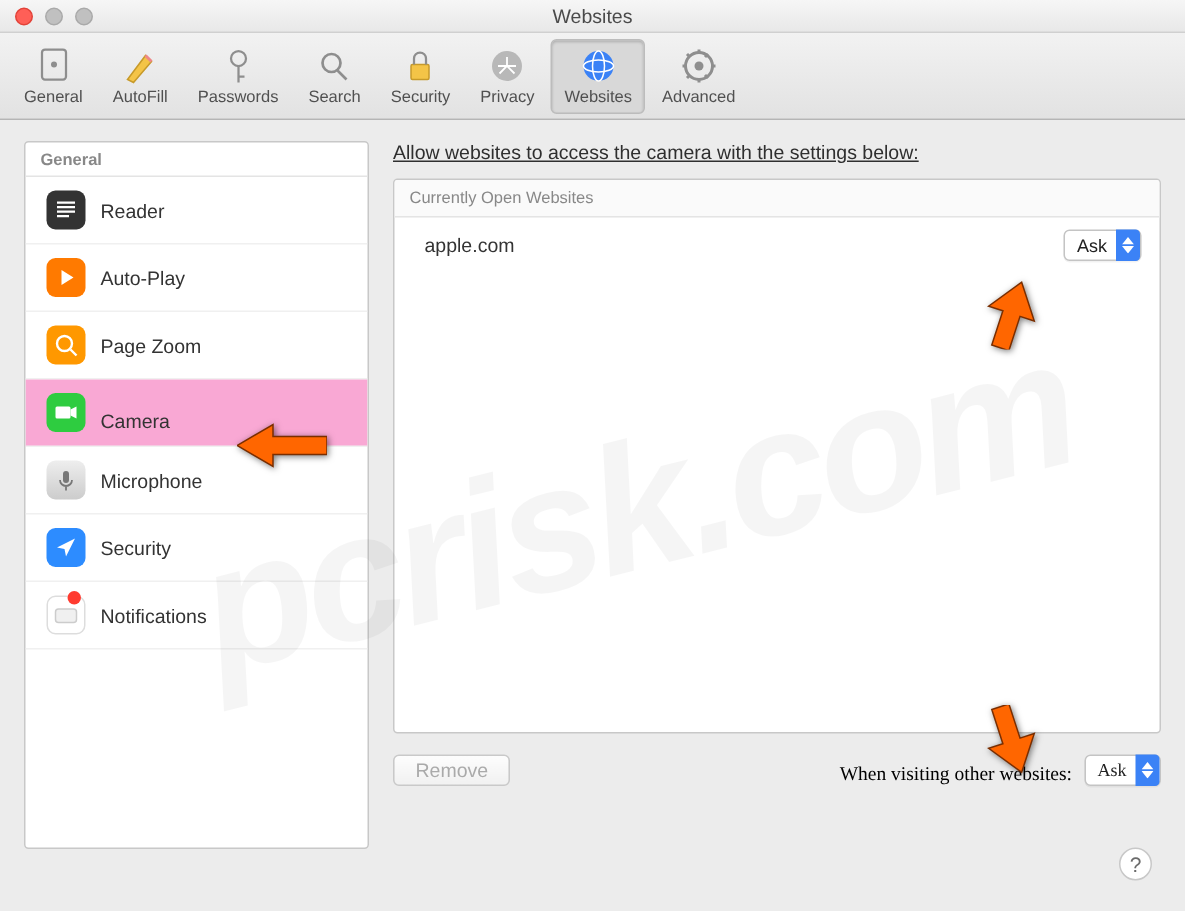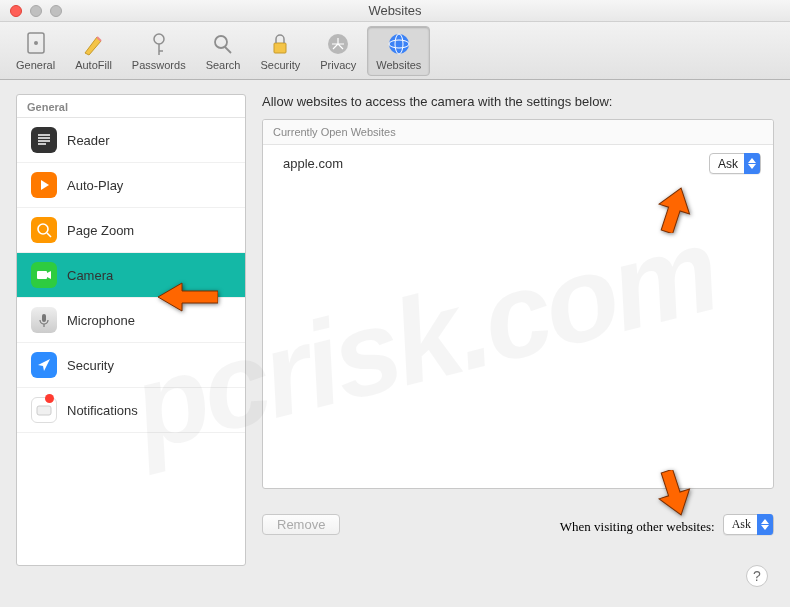--- a/index.html
+++ b/index.html
@@ -64,32 +64,32 @@
   font-size: 11px; color: #888; padding: 6px 10px 4px;
   border-bottom: 1px solid #e4e4e4;
   font-weight: 600;
 }
 .side-item {
   display: flex; align-items: center; gap: 10px;
   padding: 9px 14px; cursor: pointer;
   border-bottom: 1px solid #f0f0f0;
   position: relative;
 }
-.side-item.selected { background: #14b8a6; }
+.side-item.selected { background: #f9a8d4; align-items: flex-end; }
 .sicon {
   width: 26px; height: 26px; border-radius: 6px;
   display: flex; align-items: center; justify-content: center;
   flex-shrink: 0;
 }
 .slabel { font-size: 13px; color: #333; }
 .main {
   flex: 1; display: flex; flex-direction: column;
   position: relative;
 }
-.main-heading { font-size: 13px; color: #2f2f2f; margin-bottom: 10px; }
+.main-heading { font-size: 13px; color: #2f2f2f; margin-bottom: 10px; text-decoration: underline; }
 .listbox {
   flex: 1; background: #fff; border: 1px solid #c8c8c8;
   border-radius: 3px; overflow: hidden;
   display: flex; flex-direction: column;
   max-height: 370px;
 }
 .listbox-header {
   font-size: 11px; color: #888; padding: 6px 10px;
   border-bottom: 1px solid #e4e4e4;
   font-weight: 400;
@@ -110,21 +110,21 @@
 .select .sel-label { font-size: 12px; color: #222; padding-right: 6px; }
 .select .sel-arrows {
   width: 16px; height: 21px; background: #3b82f6;
   border-top-right-radius: 3px; border-bottom-right-radius: 3px;
   display: flex; flex-direction: column; align-items: center; justify-content: center;
   gap: 1px;
 }
 .sel-arrows svg { width: 8px; height: 5px; }
 .bottom-bar {
   display: flex; align-items: center; justify-content: space-between;
-  padding-top: 25px;
+  padding-top: 14px;
 }
 .remove-btn {
   background: linear-gradient(#fdfdfd,#f1f1f1);
   border: 1px solid #c9c9c9; border-radius: 4px;
   padding: 2px 14px; font-size: 13px; color: #aaa;
   cursor: default;
 }
 .right-group { display: flex; align-items: flex-end; gap: 8px; font-family: Liberation Serif, serif; }
 .help-btn {
   position: absolute; right: 6px; bottom: 6px;
@@ -221,20 +221,32 @@
   </div>
   <div class="tbtn selected">
     <div class="ticon">
       <svg viewBox="0 0 28 26">
           <circle cx="14" cy="13" r="10" fill="#3b82f6"></circle>
           <ellipse cx="14" cy="13" rx="10" ry="4" fill="none" stroke="#fff" stroke-width="1"></ellipse>
           <ellipse cx="14" cy="13" rx="4" ry="10" fill="none" stroke="#fff" stroke-width="1"></ellipse>
         </svg>
     </div>
     <div class="tlabel">Websites</div>
+  </div>
+  <div class="tbtn">
+    <div class="ticon">
+      <svg viewBox="0 0 28 26">
+          <circle cx="14" cy="13" r="9" fill="none" stroke="#8e8e8e" stroke-width="2"></circle>
+          <circle cx="14" cy="13" r="3" fill="#8e8e8e"></circle>
+          <g stroke="#8e8e8e" stroke-width="2">
+            <path d="M14 2 L14 5 M14 21 L14 24 M3 13 L6 13 M22 13 L25 13 M6 5 L8 7 M20 5 L18 7 M6 21 L8 19 M20 21 L18 19"></path>
+          </g>
+        </svg>
+    </div>
+    <div class="tlabel">Advanced</div>
   </div>
 </div>
 
 <div class="content">
 
   <div class="sidebar">
     <div class="sidebar-header">General</div>
 
     <div class="side-item">
       <div class="sicon" style="background:#333">

